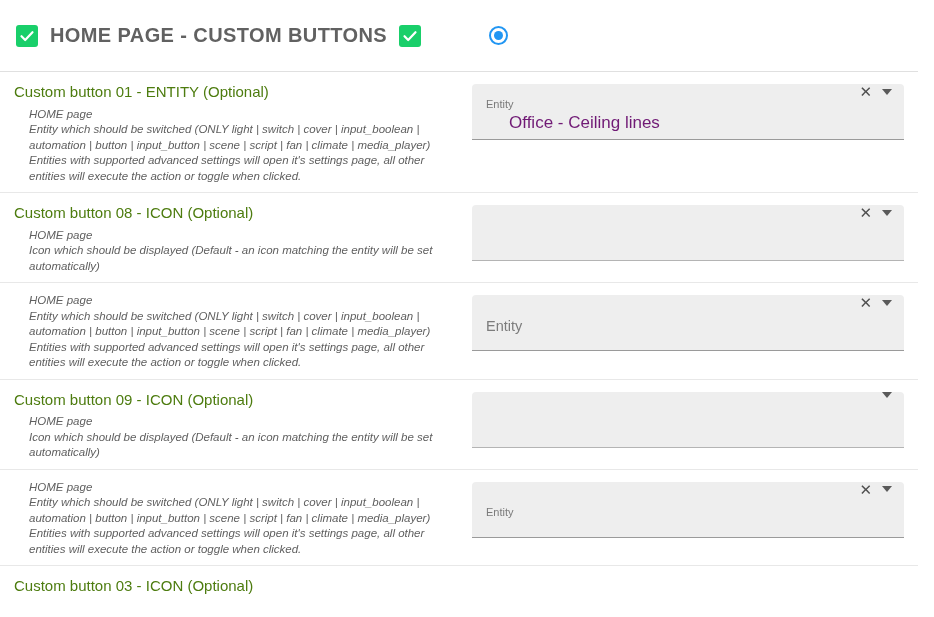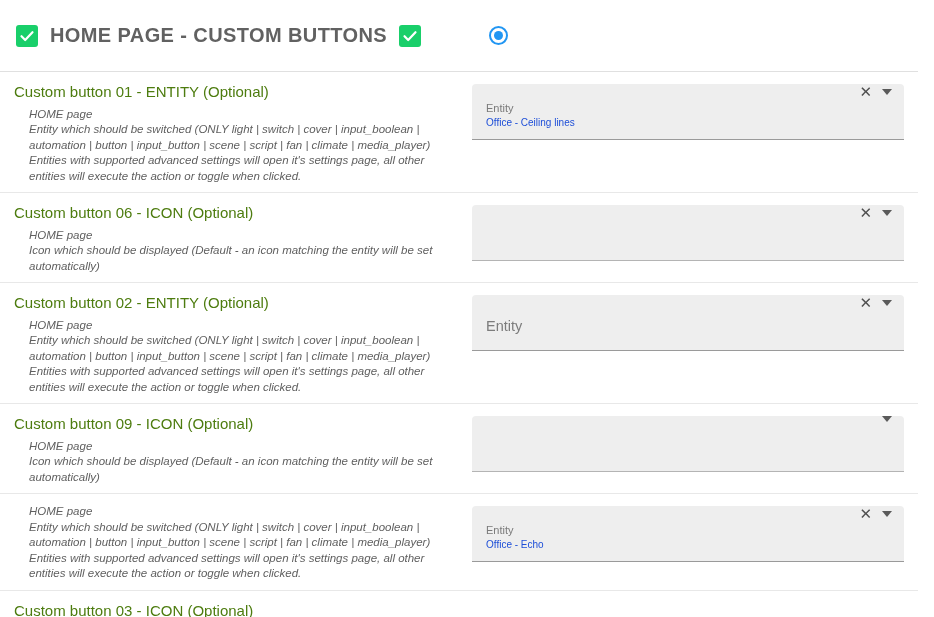--- a/index.html
+++ b/index.html
@@ -119,26 +119,27 @@
     height: 100%;
     padding-top: 8px;
   }
   .field-float-label {
     font-size: 11px;
     color: #7a7a7a;
     line-height: 1.1;
     margin-bottom: 3px;
   }
   .field-value {
-    font-size: 10px;
-    color: #1d4ed8;
+    font-size: 17px;
+    color: #701a75;
     line-height: 1.2;
     white-space: nowrap;
     overflow: hidden;
     text-overflow: ellipsis;
+    margin-left: 23px;
   }
   .field-placeholder {
     font-size: 14.5px;
     color: #7c7c7c;
     line-height: 1.2;
   }
   .field-icons {
     display: flex;
     align-items: center;
     gap: 10px;
@@ -205,42 +206,41 @@
           <div class="field-icons">
             <span class="clear-icon">✕</span>
             <span class="caret"></span>
           </div>
         </div>
       </div>
     </div>
 
     <div class="row">
       <div class="row-left">
-        <div class="row-label">Custom button 06 - ICON (Optional)</div>
+        <div class="row-label">Custom button 08 - ICON (Optional)</div>
         <div class="row-desc">
           <div>HOME page</div>
           <div>Icon which should be displayed (Default - an icon matching the entity will be set automatically)</div>
         </div>
       </div>
       <div class="row-right">
         <div class="field empty">
           <div class="field-texts">
             <div class="field-placeholder"></div>
           </div>
           <div class="field-icons">
             <span class="clear-icon">✕</span>
             <span class="caret"></span>
           </div>
         </div>
       </div>
     </div>
 
     <div class="row">
       <div class="row-left">
-        <div class="row-label">Custom button 02 - ENTITY (Optional)</div>
         <div class="row-desc">
           <div>HOME page</div>
           <div>Entity which should be switched (ONLY light | switch | cover | input_boolean | automation | button | input_button | scene | script | fan | climate | media_player)</div>
           <div>Entities with supported advanced settings will open it's settings page, all other entities will execute the action or toggle when clicked.</div>
         </div>
       </div>
       <div class="row-right">
         <div class="field">
           <div class="field-texts">
             <div class="field-placeholder">Entity</div>
@@ -278,21 +278,20 @@
         <div class="row-desc">
           <div>HOME page</div>
           <div>Entity which should be switched (ONLY light | switch | cover | input_boolean | automation | button | input_button | scene | script | fan | climate | media_player)</div>
           <div>Entities with supported advanced settings will open it's settings page, all other entities will execute the action or toggle when clicked.</div>
         </div>
       </div>
       <div class="row-right">
         <div class="field">
           <div class="field-texts">
             <div class="field-float-label">Entity</div>
-            <div class="field-value">Office - Echo</div>
           </div>
           <div class="field-icons">
             <span class="clear-icon">✕</span>
             <span class="caret"></span>
           </div>
         </div>
       </div>
     </div>
 
     <div class="row">

